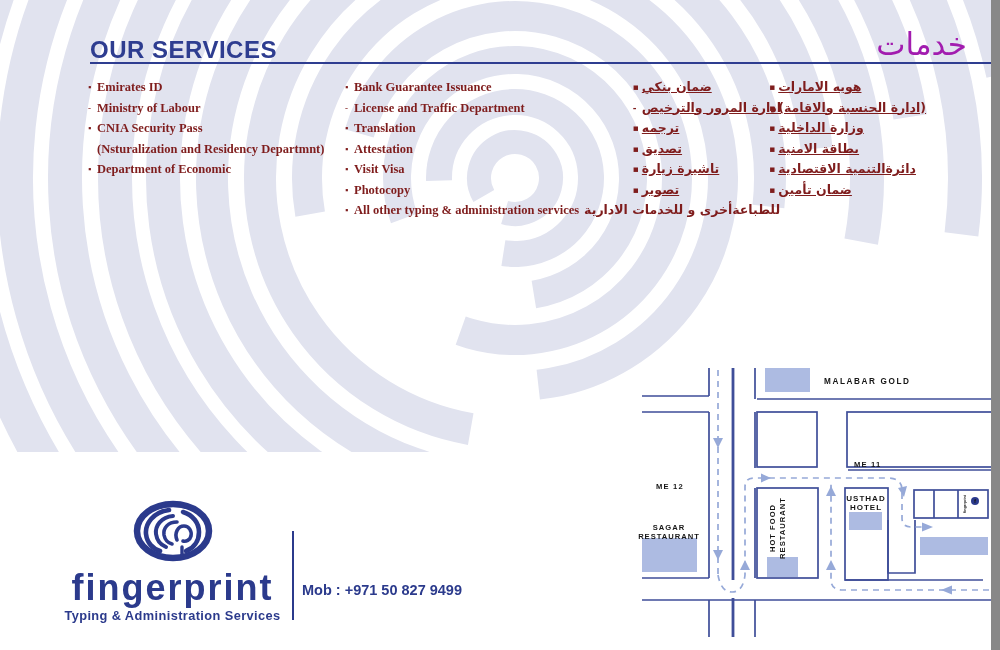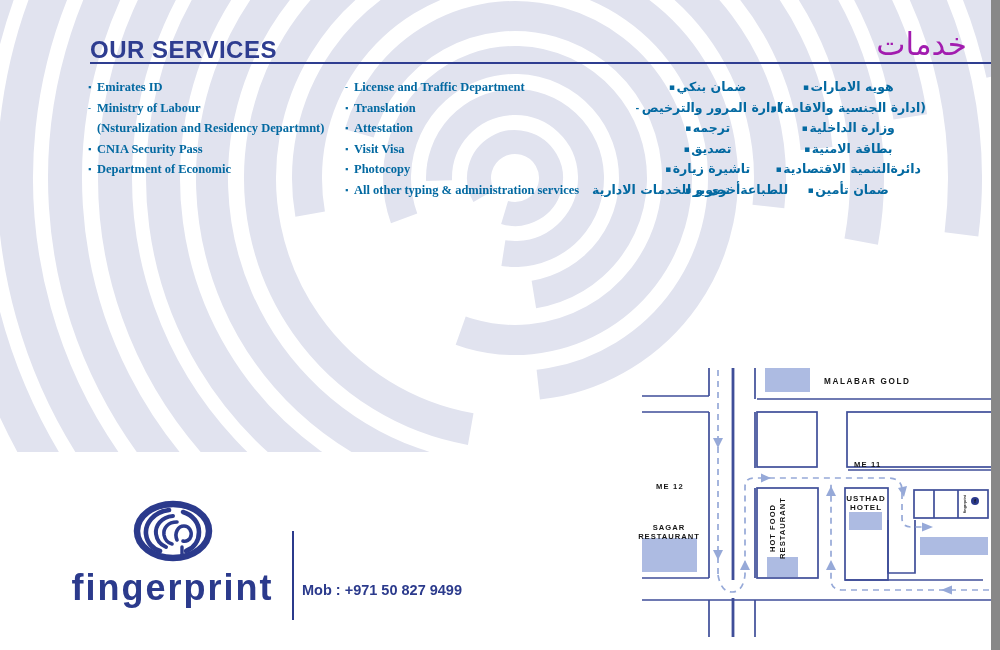--- a/index.html
+++ b/index.html
@@ -8,30 +8,30 @@
   
   .watermark{position:absolute;left:0;top:0;width:1000px;height:452px;overflow:hidden;z-index:0;}
   .watermark svg{display:block;}
   
   .title-en{position:absolute;left:90px;top:36px;font-size:24px;font-weight:600;
             color:#2e3d90;letter-spacing:.5px;z-index:2;}
   .title-ar{position:absolute;right:24px;top:26px;font-size:31px;font-weight:500;
             color:#a21caf;z-index:2;font-family:"DejaVu Sans",sans-serif;}
   .head-rule{position:absolute;left:90px;top:62px;width:908px;height:2px;background:#2e3d90;z-index:2;}
   
-  .svc{position:absolute;top:77px;z-index:2;color:#0369a1;
+  .svc{position:absolute;top:77px;z-index:2;color:#7f1d1d;
        font-family:"Liberation Serif",serif;font-weight:700;font-size:12.5px;}
   .svc .row{height:20.5px;line-height:20.5px;white-space:nowrap;}
   .bullet{display:inline-block;width:9px;font-size:9px;vertical-align:1px;}
   .col-en1{left:88px;}
   .col-en2{left:345px;}
-  .col-ar{font-family:"DejaVu Sans",sans-serif;font-size:12.5px;font-weight:700;text-align:center;}
+  .col-ar{font-family:"DejaVu Sans",sans-serif;font-size:12.5px;font-weight:700;text-align:left;text-decoration:underline;}
   .col-ar-mid{right:210px;}
   .col-ar-right{right:65px;}
-  .ar-inline{font-family:"DejaVu Sans",sans-serif;margin-left:13px;font-size:12.5px;}
+  .ar-inline{font-family:"DejaVu Sans",sans-serif;margin-left:5px;font-size:12.5px;}
   .ar-txt{unicode-bidi:isolate;direction:rtl;}
   
   .logo-box{position:absolute;left:50px;top:500px;width:245px;z-index:2;text-align:center;}
   .logo-word{font-size:36px;font-weight:700;color:#2b3a8c;letter-spacing:2px;line-height:36px;margin-top:2px;}
   .logo-tag{font-size:12.8px;font-weight:700;color:#2b3a8c;letter-spacing:.4px;margin-top:2px;}
   .v-div{position:absolute;left:292px;top:531px;width:2px;height:89px;background:#2b3a8c;z-index:2;}
   .contact{position:absolute;left:302px;top:530px;z-index:2;color:#2b3a8c;
            font-size:14.5px;font-weight:600;line-height:24px;white-space:pre;}
   
   .map{position:absolute;left:628px;top:360px;z-index:2;}
@@ -61,26 +61,27 @@
     </svg>
   </div>
 
   <div class="title-en">OUR SERVICES</div>
   <div class="title-ar">خدمات</div>
   <div class="head-rule"></div>
 
   <div class="svc col-en1">
     <div class="row"><span class="bullet">▪</span><span>Emirates ID</span></div>
     <div class="row"><span class="bullet">-</span><span>Ministry of Labour</span></div>
+    <div class="row"><span class="bullet">▪</span><span>CNIA Security Pass</span></div>
     <div class="row"><span class="bullet"></span><span>(Nsturalization and Residency Departmnt)</span></div>
-    <div class="row"><span class="bullet">▪</span><span>CNIA Security Pass</span></div>
     <div class="row"><span class="bullet">▪</span><span>Department of Economic</span></div>
   </div>
 
   <div class="svc col-en2">
+    <div class="row"><span class="bullet">▪</span><span>Bank Guarantee Issuance</span></div>
     <div class="row"><span class="bullet">-</span><span>License and Traffic Department</span></div>
     <div class="row"><span class="bullet">▪</span><span>Translation</span></div>
     <div class="row"><span class="bullet">▪</span><span>Attestation</span></div>
     <div class="row"><span class="bullet">▪</span><span>Visit Visa</span></div>
     <div class="row"><span class="bullet">▪</span><span>Photocopy</span></div>
     <div class="row"><span class="bullet">▪</span><span>All other typing &amp; administration services</span><span class="ar-inline ar-txt">للطباعةأخرى و للخدمات الادارية</span></div>
   </div>
 
   <div class="svc col-ar col-ar-mid">
     <div class="row"><span class="bullet">▪</span><span class="ar-txt">ضمان بنكي</span></div>
@@ -106,20 +107,21 @@
         <ellipse cx="40" cy="31" rx="36" ry="27" stroke-width="6.5"></ellipse>
         <path d="M36 10 C20 12 12 24 13 34 C14 43 20 49 27 51" stroke-width="4.6"></path>
         <path d="M40 16 C28 17 22 26 23 34 C24 41 28 45 33 47" stroke-width="4"></path>
         <path d="M44 22 C35 22 30 28 31 35 C32 40 35 43 39 44" stroke-width="3.6"></path>
         <path d="M44 40 C41 33 45 26 51 26 C56 26 59 31 58 36 C57 40 53 42 50 41" stroke-width="3.6"></path>
         <path d="M50 12 C60 15 66 23 66 32 C66 41 61 48 53 51" stroke-width="4.6"></path>
         <path d="M49 47 L49 56" stroke-width="3.4"></path>
       </g>
     </svg>
     <div class="logo-word">fingerprint</div>
+    <div class="logo-tag">Typing &amp; Administration Services</div>
   </div>
   <div class="v-div"></div>
 
   <div class="contact">
     <div>Mob : +971 50 827 9499</div>
     
     
     
   </div>
 

